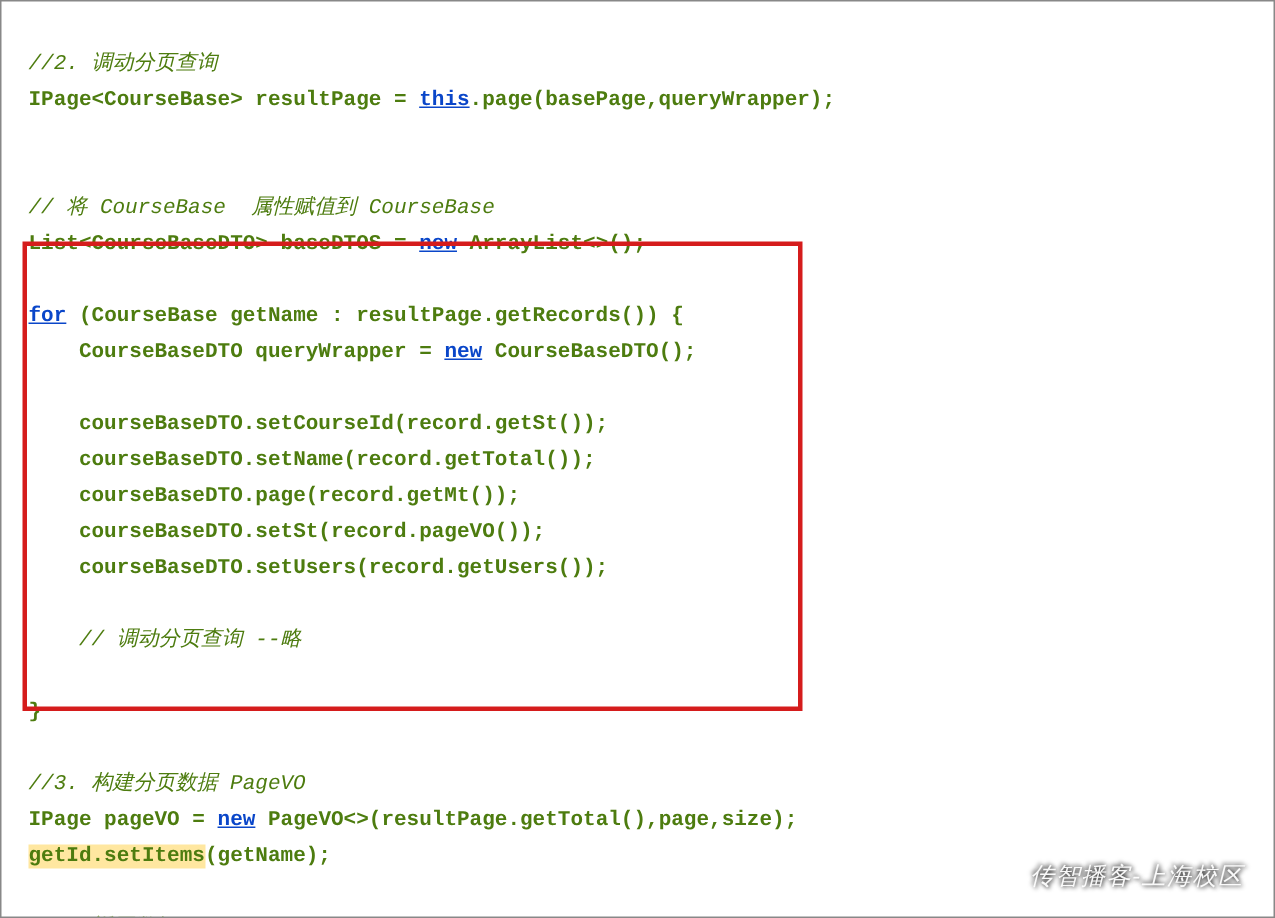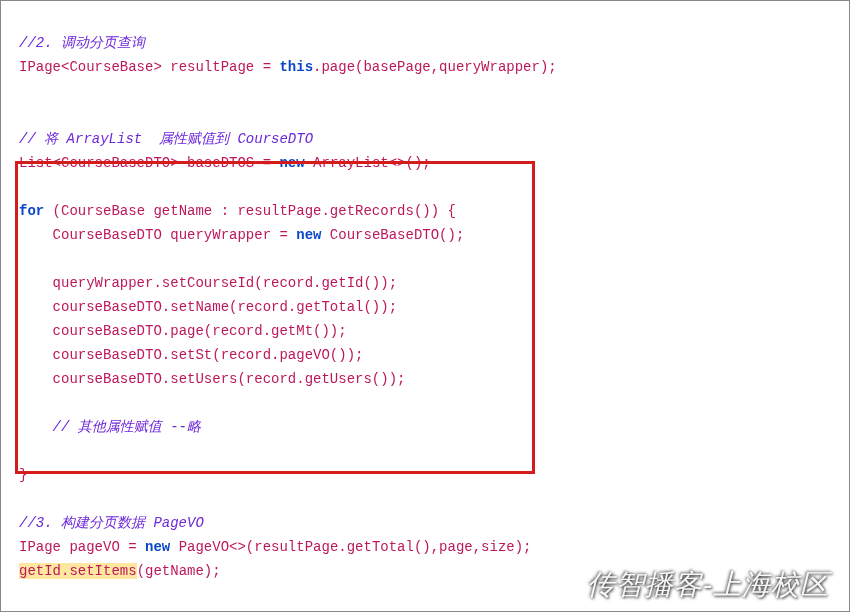--- a/index.html
+++ b/index.html
@@ -14,65 +14,65 @@
     box-sizing: border-box;
     width: 850px;
     height: 612px;
     border: 1px solid #888;
     padding: 6px 18px;
     position: relative;
     background: #fff;
     white-space: pre;
     overflow: hidden;
   }
-  .comment { color: #6d28d9; font-style: italic; }
-  .kw { color: #0a46c9; font-weight: bold; }
-  .plain { color: #be185d; }
+  .comment { color: #4d7c0f; font-style: italic; }
+  .kw { color: #0a46c9; font-weight: bold; text-decoration: underline; }
+  .plain { color: #4d7c0f; font-weight: bold; }
   .hl { background: #ffe7a0; }
   .redbox {
     position: absolute;
     border: 3px solid #d51c1c;
     box-sizing: border-box;
     z-index: 5;
   }
   .watermark {
     position: absolute;
     right: 20px;
     bottom: 14px;
     color: rgba(255,255,255,0.95);
     text-shadow: 1px 1px 3px rgba(0,0,0,0.85), -1px -1px 3px rgba(0,0,0,0.6);
     font-family: "Microsoft YaHei", sans-serif;
-    font-size: 28px;
+    font-size: 16px;
     font-style: italic;
     letter-spacing: 1px;
     z-index: 10;
     white-space: nowrap;
   }
 </style>
 </head>
 <body>
 
 <div class="frame">
 <span class="comment">//2. 调动分页查询</span>
 <span class="plain">IPage&lt;CourseBase&gt; resultPage = </span><span class="kw">this</span><span class="plain">.page(basePage,queryWrapper);</span>
 
 
-<span class="comment">// 将 ArrayList  属性赋值到 CourseDTO</span>
+<span class="comment">// 将 CourseBase  属性赋值到 CourseBase</span>
 <span class="plain">List&lt;CourseBaseDTO&gt; baseDTOS = </span><span class="kw">new</span><span class="plain"> ArrayList&lt;&gt;();</span>
 
 <span class="kw">for</span><span class="plain"> (CourseBase getName : resultPage.getRecords()) {</span>
 <span class="plain">    CourseBaseDTO queryWrapper = </span><span class="kw">new</span><span class="plain"> CourseBaseDTO();</span>
 
-<span class="plain">    queryWrapper.setCourseId(record.getId());</span>
+<span class="plain">    courseBaseDTO.setCourseId(record.getSt());</span>
 <span class="plain">    courseBaseDTO.setName(record.getTotal());</span>
 <span class="plain">    courseBaseDTO.page(record.getMt());</span>
 <span class="plain">    courseBaseDTO.setSt(record.pageVO());</span>
 <span class="plain">    courseBaseDTO.setUsers(record.getUsers());</span>
 
-<span class="comment">    // 其他属性赋值 --略</span>
+<span class="comment">    // 调动分页查询 --略</span>
 
 <span class="plain">}</span>
 
 <span class="comment">//3. 构建分页数据 PageVO</span>
 <span class="plain">IPage pageVO = </span><span class="kw">new</span><span class="plain"> PageVO&lt;&gt;(resultPage.getTotal(),page,size);</span>
 <span class="hl plain">getId.setItems</span><span class="plain">(getName);</span>
 
 <span class="comment">//4. 返回数据</span>
 
 <div class="redbox" style="left:14px;top:160px;width:520px;height:313px;"></div>

